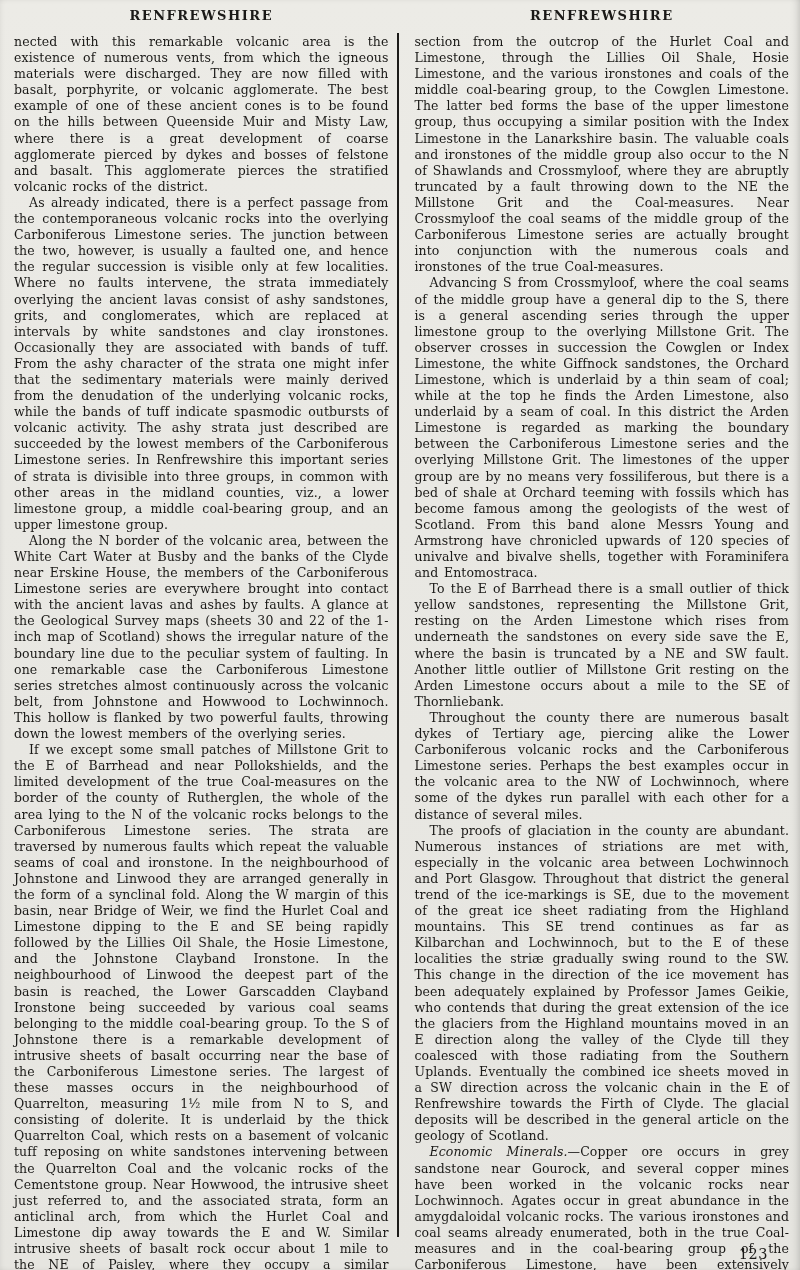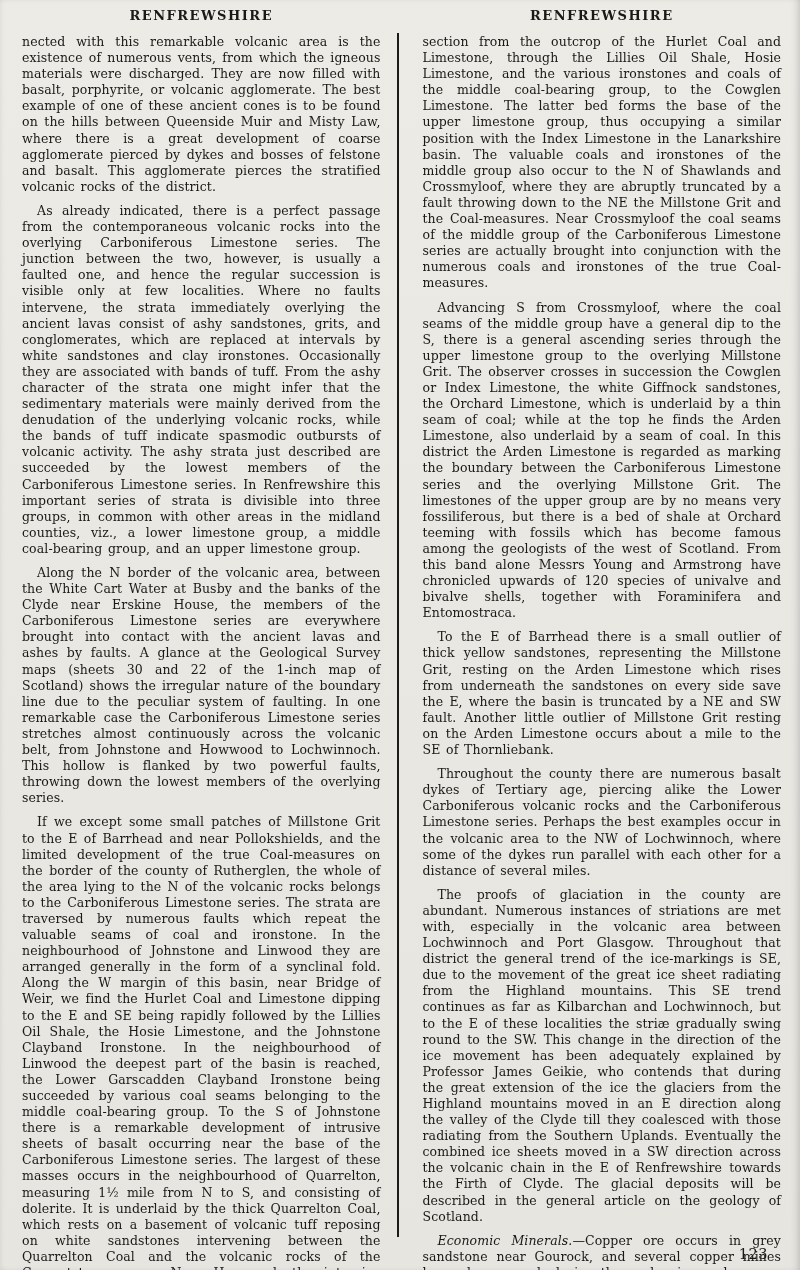--- a/index.html
+++ b/index.html
@@ -31,21 +31,21 @@
   .col { width: 375px; }
   .col-header {
     text-align: center;
     font-weight: bold;
     font-size: 13px;
     letter-spacing: 1.5px;
     margin: 0 0 11px 0;
     white-space: nowrap;
   }
   .para {
-    margin: 8px;
+    margin: 0;
     text-align: justify;
     font-size: 12.5px;
     line-height: 16.1px;
     word-spacing: 1.6px;
     letter-spacing: 0.1px;
   }
   .para.indent { text-indent: 15px; }
   .divider {
     position: absolute;
     left: 397px;

